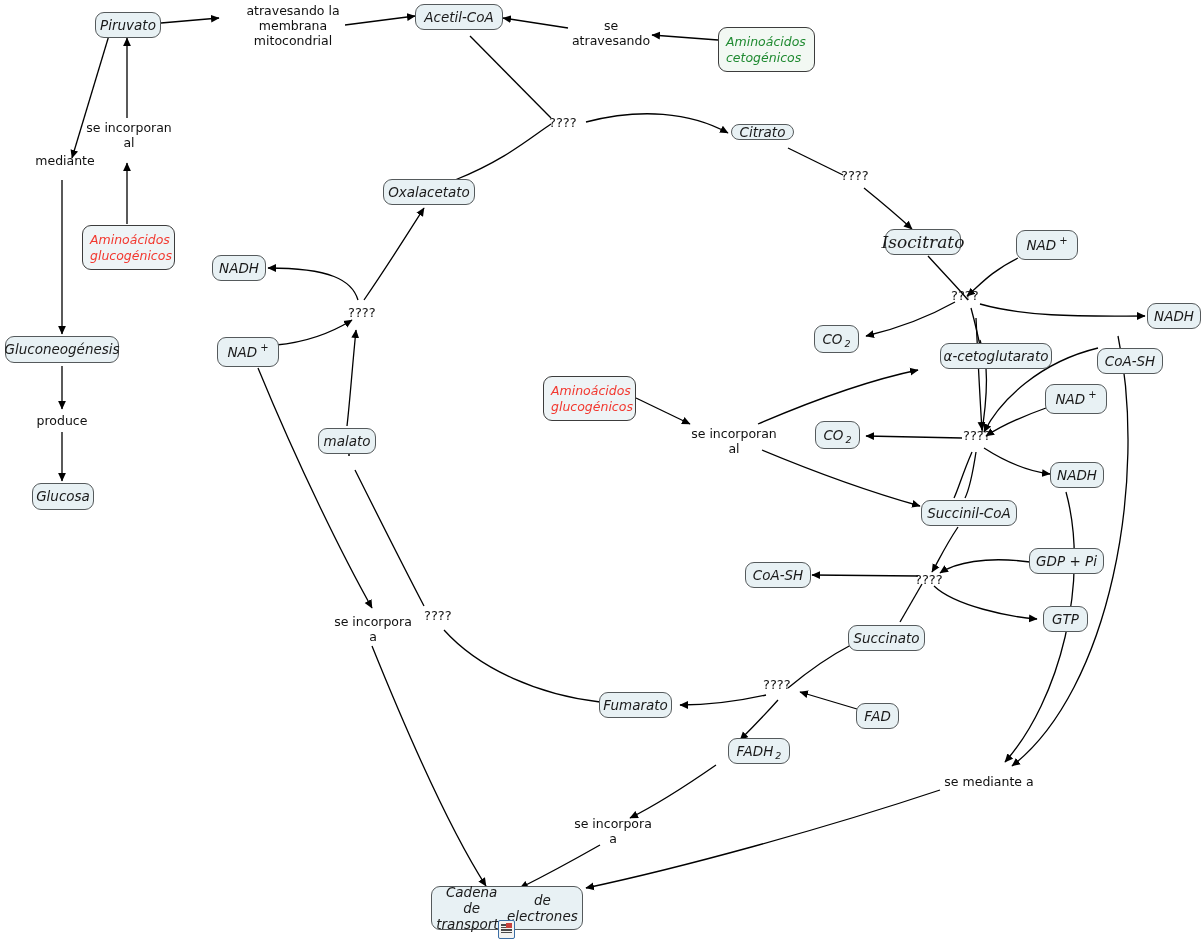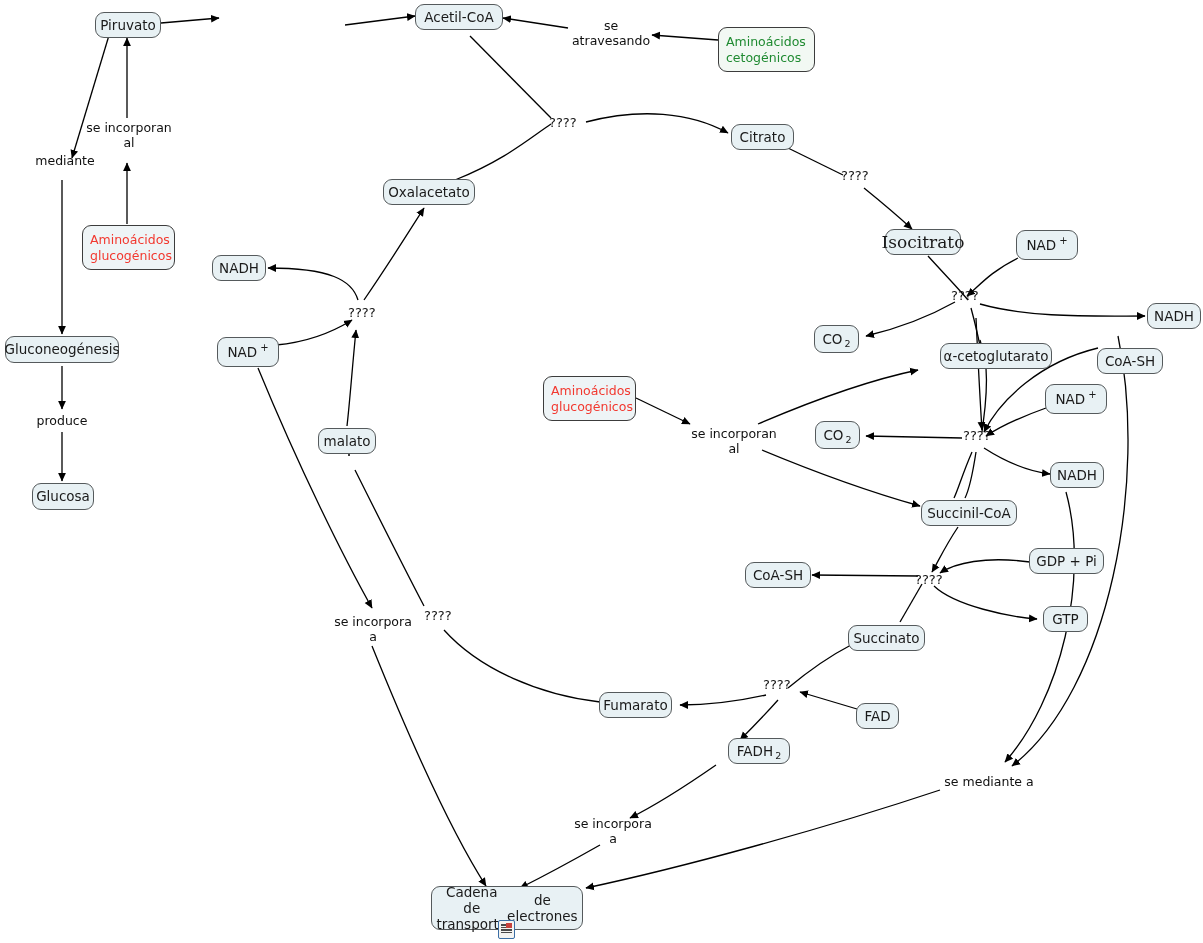--- a/index.html
+++ b/index.html
@@ -25,20 +25,21 @@
     border-radius:9px;
     color:#1a1a1a;
     font-size:13.5px;
     line-height:15px;
     text-align:center;
     display:flex;
     align-items:center;
     justify-content:center;
     white-space:nowrap;
     padding:5px 7px;
+    font-style:italic;
   }
   .node.multiline{white-space:normal;line-height:16px;}
   .node.serif{font-family:"DejaVu Serif","Liberation Serif",serif;font-size:17px;}
   .node.amino-glu{
     background:#eef4f6;
     color:#f2382f;
     border-color:#3c3c3c;
     font-size:12.5px;
     text-align:left;
     justify-content:flex-start;
@@ -241,21 +242,21 @@
   </div>
 
   <div class="node" style="left:32px;top:483px;width:62px;height:27px;">
     <span>Glucosa</span>
   </div>
 
   <div class="node" style="left:383px;top:179px;width:92px;height:26px;">
     <span>Oxalacetato</span>
   </div>
 
-  <div class="node" style="left:731px;top:124px;width:63px;height:26px;">
+  <div class="node" style="left:731px;top:124px;width:63px;height:16px;">
     <span>Citrato</span>
   </div>
 
   <div class="node serif" style="left:885px;top:229px;width:76px;height:26px;">
     <span>Isocitrato</span>
   </div>
 
   <div class="node" style="left:1016px;top:230px;width:62px;height:30px;">
     <span>NAD</span>
       <span class="sup">+</span>
@@ -344,20 +345,25 @@
   </div>
 
   <div class="res-icon" style="left:498px;top:920px;">
     <span class="chip"></span>
     <i></i>
     <i></i>
     <i></i>
     <i></i>
   </div>
 
+  <div class="linklabel" style="left:240px;top:3px;width:106px;">
+    <div>atravesando la</div>
+    <div>membrana</div>
+    <div>mitocondrial</div>
+  </div>
 
   <div class="linklabel" style="left:570px;top:18px;width:82px;">
     <div>se</div>
     <div>atravesando</div>
   </div>
 
   <div class="linklabel" style="left:32px;top:153px;width:66px;">
     <div>mediante</div>
   </div>
 

